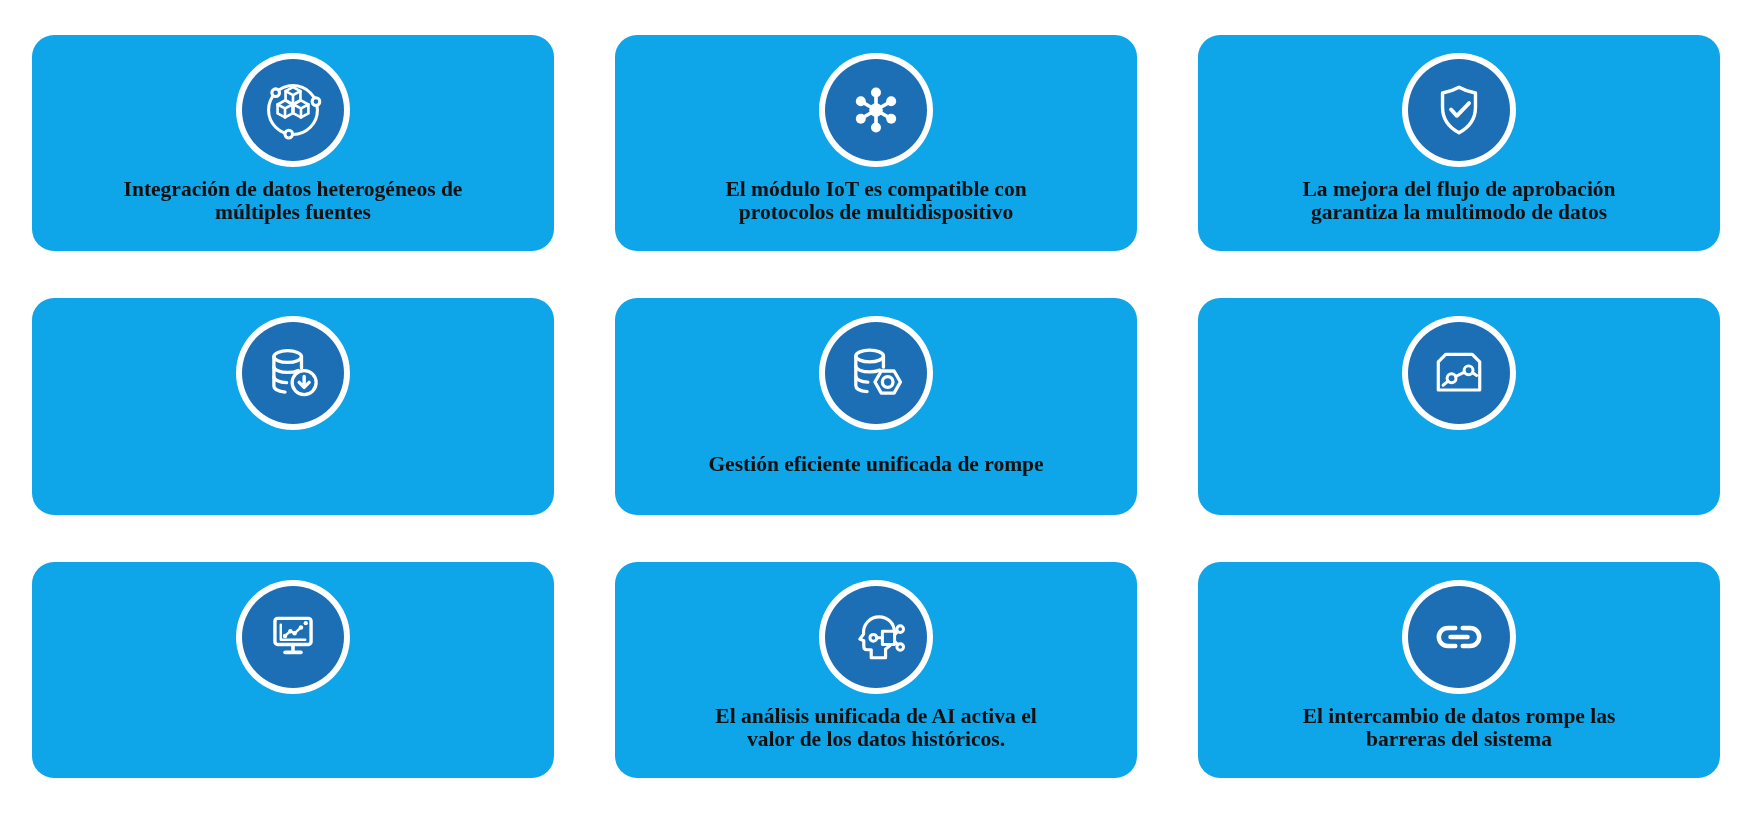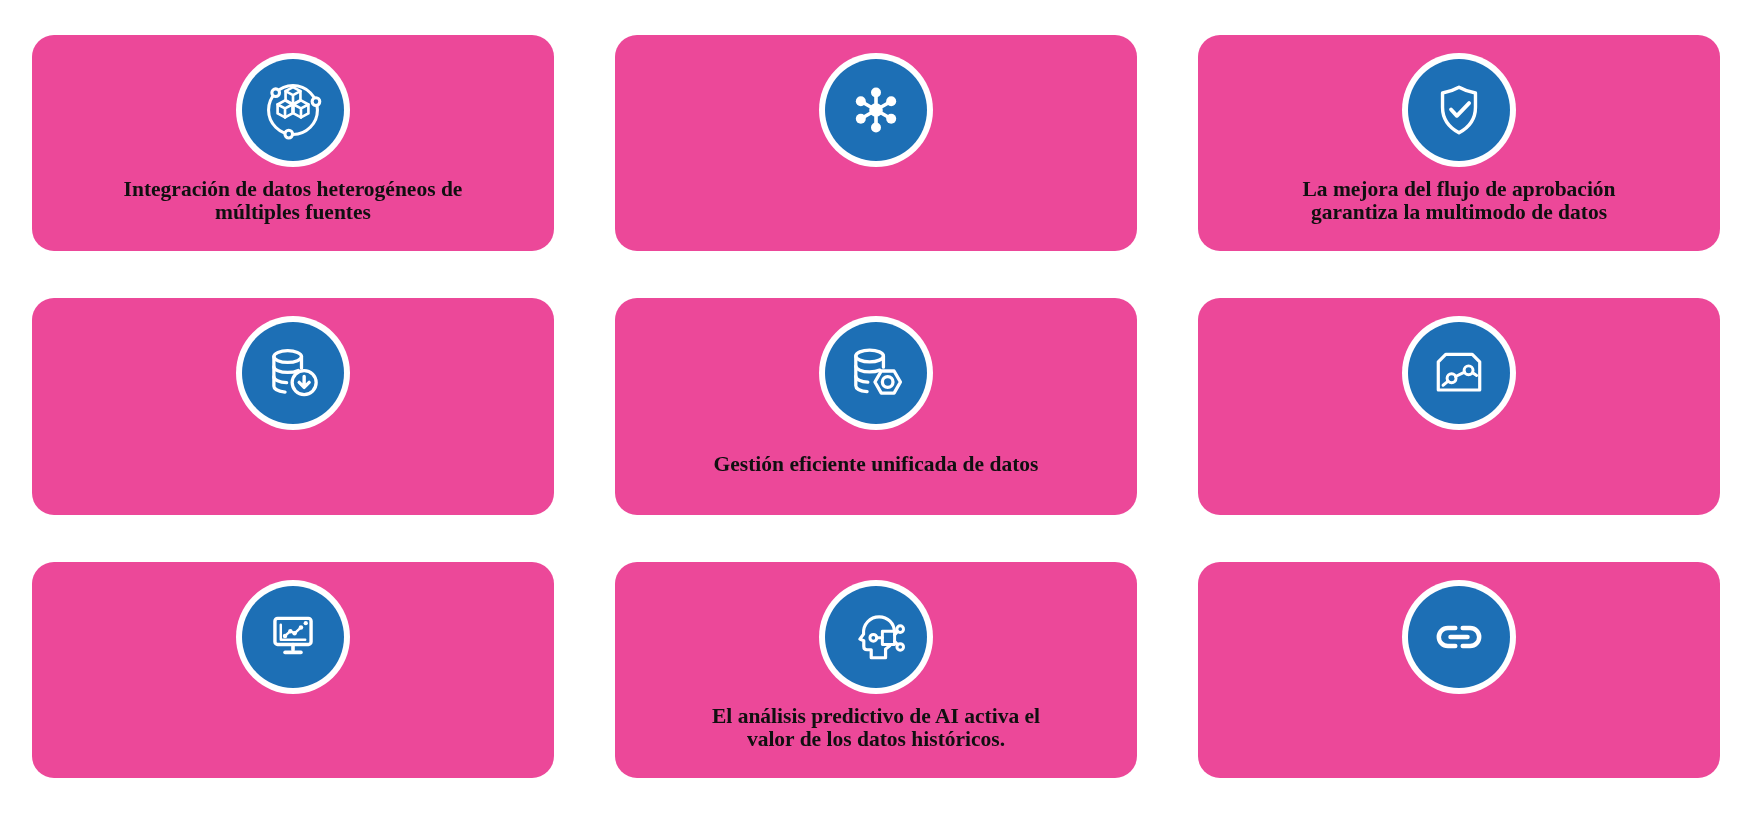--- a/index.html
+++ b/index.html
@@ -16,21 +16,21 @@
     width: 1759px;
     height: 817px;
     padding: 35px 39px 39px 32px;
     display: grid;
     grid-template-columns: repeat(3, 1fr);
     grid-template-rows: repeat(3, 1fr);
     column-gap: 61px;
     row-gap: 47px;
   }
   .card {
-    background: #ec4899;
+    background: #0ea5e9;
     border-radius: 22px;
     display: flex;
     flex-direction: column;
     align-items: center;
   }
   .icon-badge {
     margin-top: 24px;
     width: 102px;
     height: 102px;
     border-radius: 50%;
@@ -89,20 +89,22 @@
         <path d="M32 32 L32 15.5 M32 32 L46.3 23.75 M32 32 L46.3 40.25 M32 32 L32 48.5 M32 32 L17.7 40.25 M32 32 L17.7 23.75"></path>
         <circle cx="32" cy="32" r="6.4" fill="#ffffff" stroke="none"></circle>
         <circle cx="32" cy="15.5" r="4.7" fill="#ffffff" stroke="none"></circle>
         <circle cx="46.3" cy="23.75" r="4.7" fill="#ffffff" stroke="none"></circle>
         <circle cx="46.3" cy="40.25" r="4.7" fill="#ffffff" stroke="none"></circle>
         <circle cx="32" cy="48.5" r="4.7" fill="#ffffff" stroke="none"></circle>
         <circle cx="17.7" cy="40.25" r="4.7" fill="#ffffff" stroke="none"></circle>
         <circle cx="17.7" cy="23.75" r="4.7" fill="#ffffff" stroke="none"></circle>
       </svg>
     </div>
+    <div class="card-label">El módulo IoT es compatible con
+protocolos de multidispositivo</div>
   </div>
 
   <div class="card">
     <div class="icon-badge">
       <svg width="68" height="68" viewBox="0 0 64 64" fill="none" stroke="#ffffff" stroke-width="3.2" stroke-linecap="round" stroke-linejoin="round">
         <path d="M32 10.5 C36.5 13 42 15 47.5 16 V29.5 C47.5 41.5 41 48.7 32 53.5 C23 48.7 16.5 41.5 16.5 29.5 V16 C22 15 27.5 13 32 10.5 Z"></path>
         <path stroke-width="3.6" d="M24.5 31.5 L30 37.5 L41.5 25.5"></path>
       </svg>
     </div>
     <div class="card-label">La mejora del flujo de aprobación
@@ -126,21 +128,21 @@
     <div class="icon-badge">
       <svg width="68" height="68" viewBox="0 0 64 64" fill="none" stroke="#ffffff" stroke-width="3.1" stroke-linecap="round" stroke-linejoin="round">
         <ellipse cx="26" cy="16" rx="13" ry="5.5"></ellipse>
         <path d="M13 16 V44 C13 46.8 17.6 49 23.6 49.6 M39 16 V26.5"></path>
         <path d="M13 25.5 C13 28.5 18.8 31 26 31 C29.8 31 33.2 30.3 35.6 29.3"></path>
         <path d="M13 35 C13 38 17.9 40.3 24.3 40.6"></path>
         <path fill="#1d6fb5" d="M55 40.5 49 50.9 37 50.9 31 40.5 37 30.1 49 30.1 Z"></path>
         <circle cx="43" cy="40.5" r="5"></circle>
       </svg>
     </div>
-    <div class="card-label">Gestión eficiente unificada de datos</div>
+    <div class="card-label">Gestión eficiente unificada de rompe</div>
   </div>
 
   <div class="card">
     <div class="icon-badge">
       <svg width="68" height="68" viewBox="0 0 64 64" fill="none" stroke="#ffffff" stroke-width="3" stroke-linecap="round" stroke-linejoin="round">
         <path d="M19.5 14.5 H44.5 L51.5 21.5 V48 H12.5 V21.5 Z"></path>
         <circle cx="25" cy="37" r="4.2" stroke-width="2.8"></circle>
         <circle cx="41" cy="29.5" r="4.2" stroke-width="2.8"></circle>
         <path stroke-width="2.8" d="M17 43.5 L21.8 39.7 M28.8 35.3 L37.2 31.2 M44.9 31.7 L48.6 34.3"></path>
       </svg>
@@ -169,27 +171,29 @@
       <svg width="68" height="68" viewBox="0 0 64 64" fill="none" stroke="#ffffff" stroke-width="3" stroke-linecap="round" stroke-linejoin="round">
         <path d="M27.5 51.5 V44 H23.5 C21.5 44 20.5 42.8 20.5 41 V35.5 L16.8 34 L20.3 29.3 C19.5 20 26.5 13 35 13 C43 13 49.3 19.3 49.3 27.3 C49.3 34.5 46 40.5 41 43.5 V51.5 Z"></path>
         <rect x="38" y="26.5" width="11.5" height="12.5" fill="#1d6fb5" stroke-width="2.8"></rect>
         <circle cx="29.5" cy="32.75" r="3.2" stroke-width="2.8"></circle>
         <path stroke-width="2.8" d="M32.7 32.75 H38"></path>
         <path stroke-width="2.8" d="M49.5 30 L52.4 26.9 M49.5 36 L52.4 39.1"></path>
         <circle cx="54.8" cy="24.6" r="3.1" stroke-width="2.8"></circle>
         <circle cx="54.8" cy="41.4" r="3.1" stroke-width="2.8"></circle>
       </svg>
     </div>
-    <div class="card-label">El análisis predictivo de AI activa el
+    <div class="card-label">El análisis unificada de AI activa el
 valor de los datos históricos.</div>
   </div>
 
   <div class="card">
     <div class="icon-badge">
       <svg width="68" height="68" viewBox="0 0 64 64" fill="none" stroke="#ffffff" stroke-width="4.2" stroke-linecap="round" stroke-linejoin="round">
         <path d="M28.5 23.5 H21.5 A8.5 8.5 0 0 0 21.5 40.5 H28.5"></path>
         <path d="M35.5 40.5 H42.5 A8.5 8.5 0 0 0 42.5 23.5 H35.5"></path>
         <path d="M24 32 H40"></path>
       </svg>
     </div>
+    <div class="card-label">El intercambio de datos rompe las
+barreras del sistema</div>
   </div>
 
 </div>
 
 </body></html>

